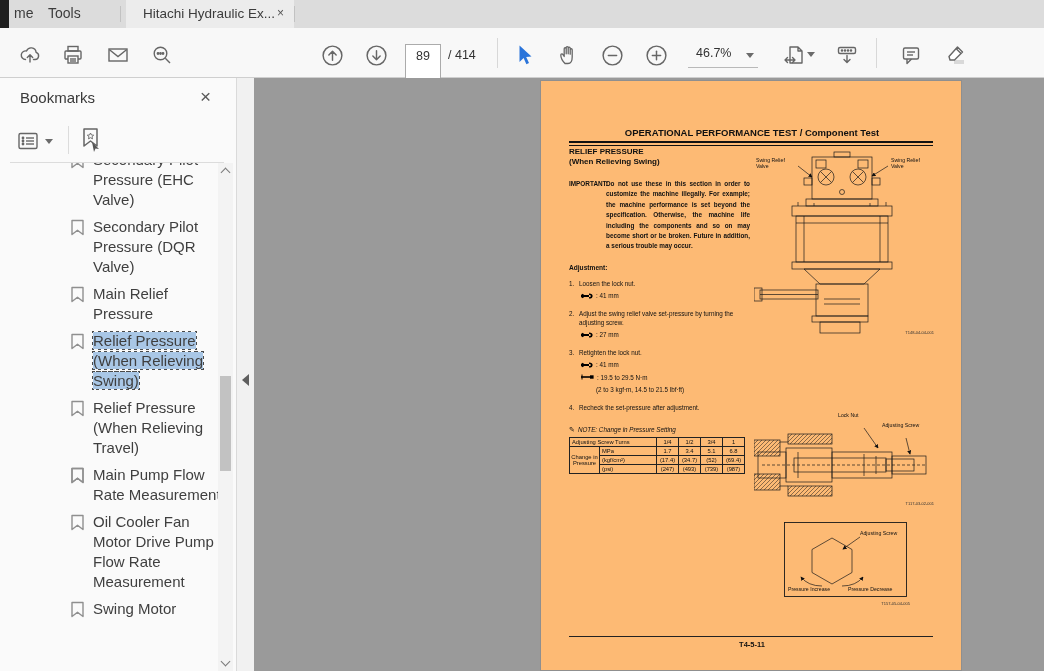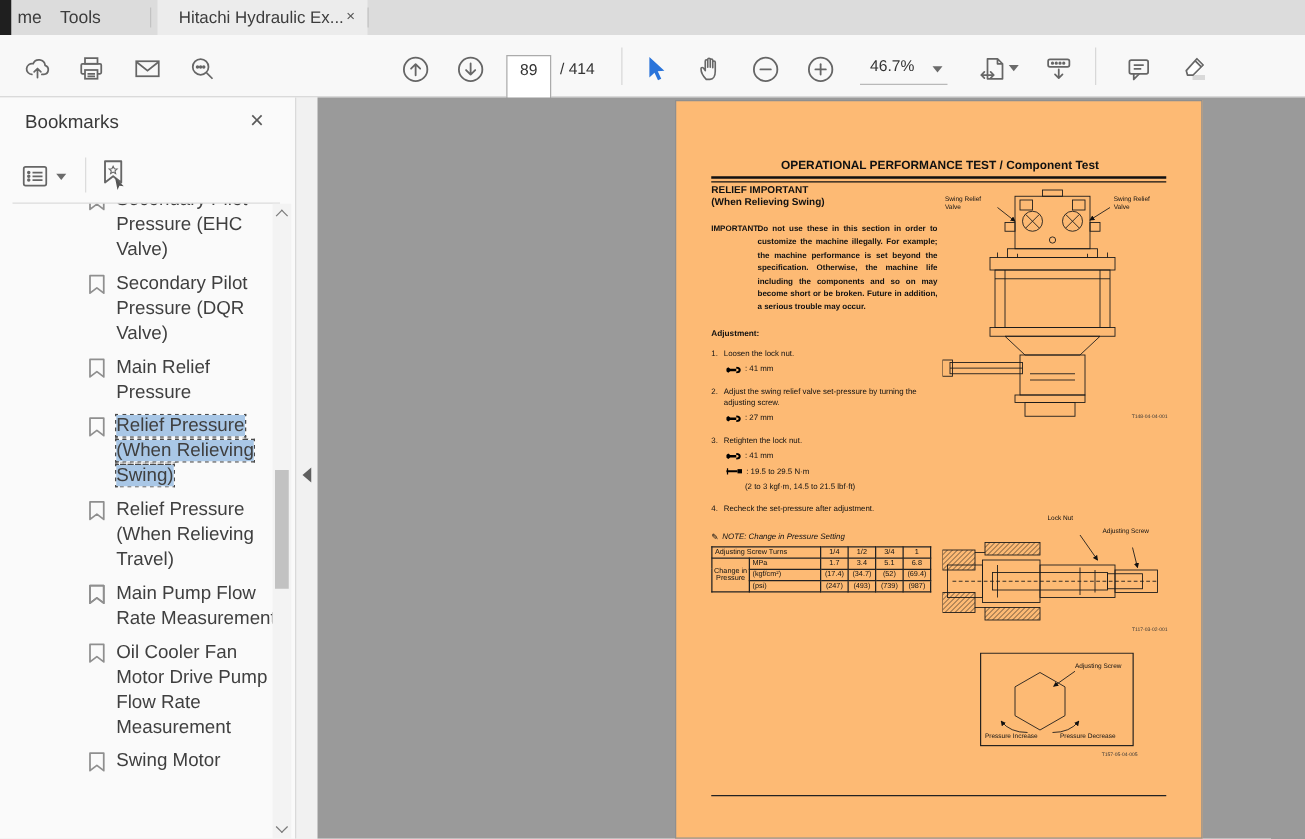--- a/index.html
+++ b/index.html
@@ -313,21 +313,21 @@
     <div id="collapse-btn"></div>
   </div>
 
   <div id="canvas">
     <div id="pdf-page">
 
       <div id="doc-header">OPERATIONAL PERFORMANCE TEST / Component Test</div>
       <div id="doc-rule"></div>
 
       <div id="col-left">
-        <div class="sec-title">RELIEF IMPORTANT</div>
+        <div class="sec-title">RELIEF PRESSURE</div>
         <div class="sec-title">(When Relieving Swing)</div>
 
         <div id="important">
           <span class="imp-label">IMPORTANT:</span>
           <span>Do not use these in this section in order to customize the machine illegally. For example; the machine performance is set beyond the specification. Otherwise, the machine life including the components and so on may become short or be broken. Future in addition, a serious trouble may occur.</span>
         </div>
 
         <div id="adj-head">Adjustment:</div>
 
         <div class="step">
@@ -509,16 +509,17 @@
             <path d="M58 64 Q 72 64 79 55" marker-end="url(#ah3)"></path>
           </svg>
           <div class="fig-label" style="left:76px; top:8px; width:46px;">Adjusting Screw</div>
           <div class="fig-label" style="left:4px; top:64px; width:52px;">Pressure Increase</div>
           <div class="fig-label" style="left:64px; top:64px; width:56px;">Pressure Decrease</div>
           <div class="fig-code" style="right:0; bottom:0;">T157-05-04-005</div>
         </div>
       </div>
 
       <div id="doc-footer-rule"></div>
+      <div id="doc-footer">T4-5-11</div>
     </div>
   </div>
 
 </div>
 
 </body></html>

